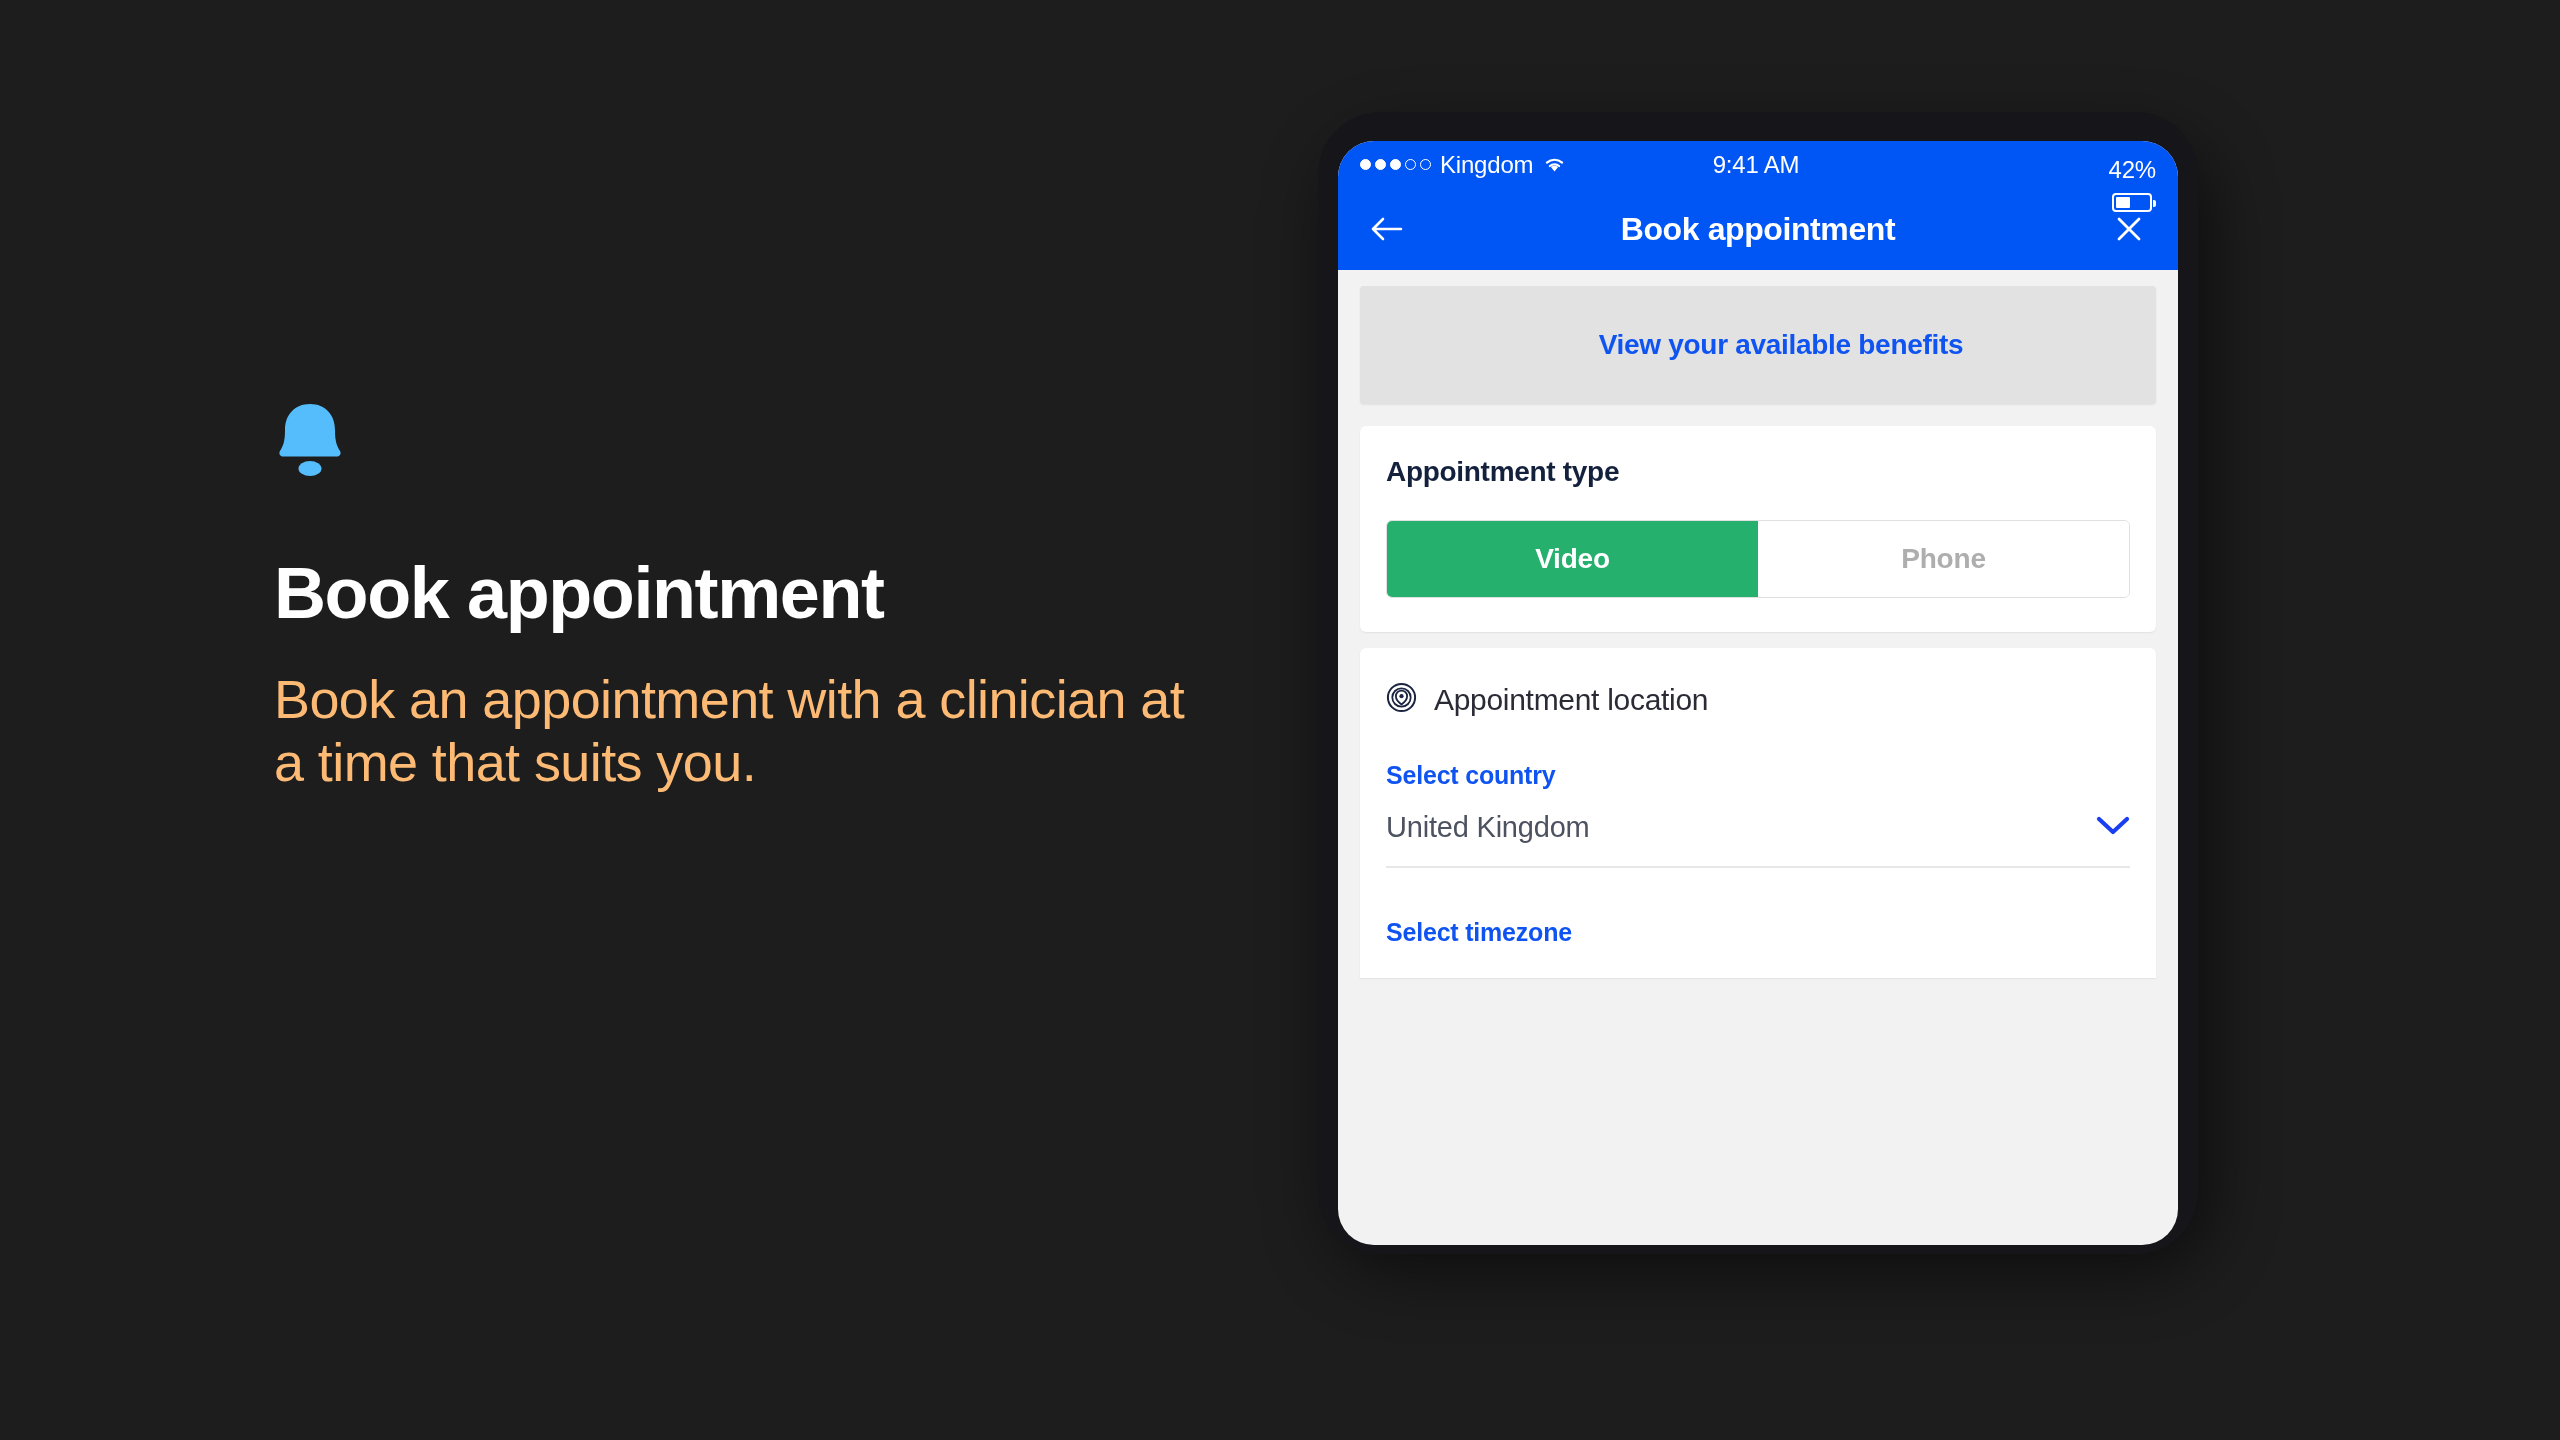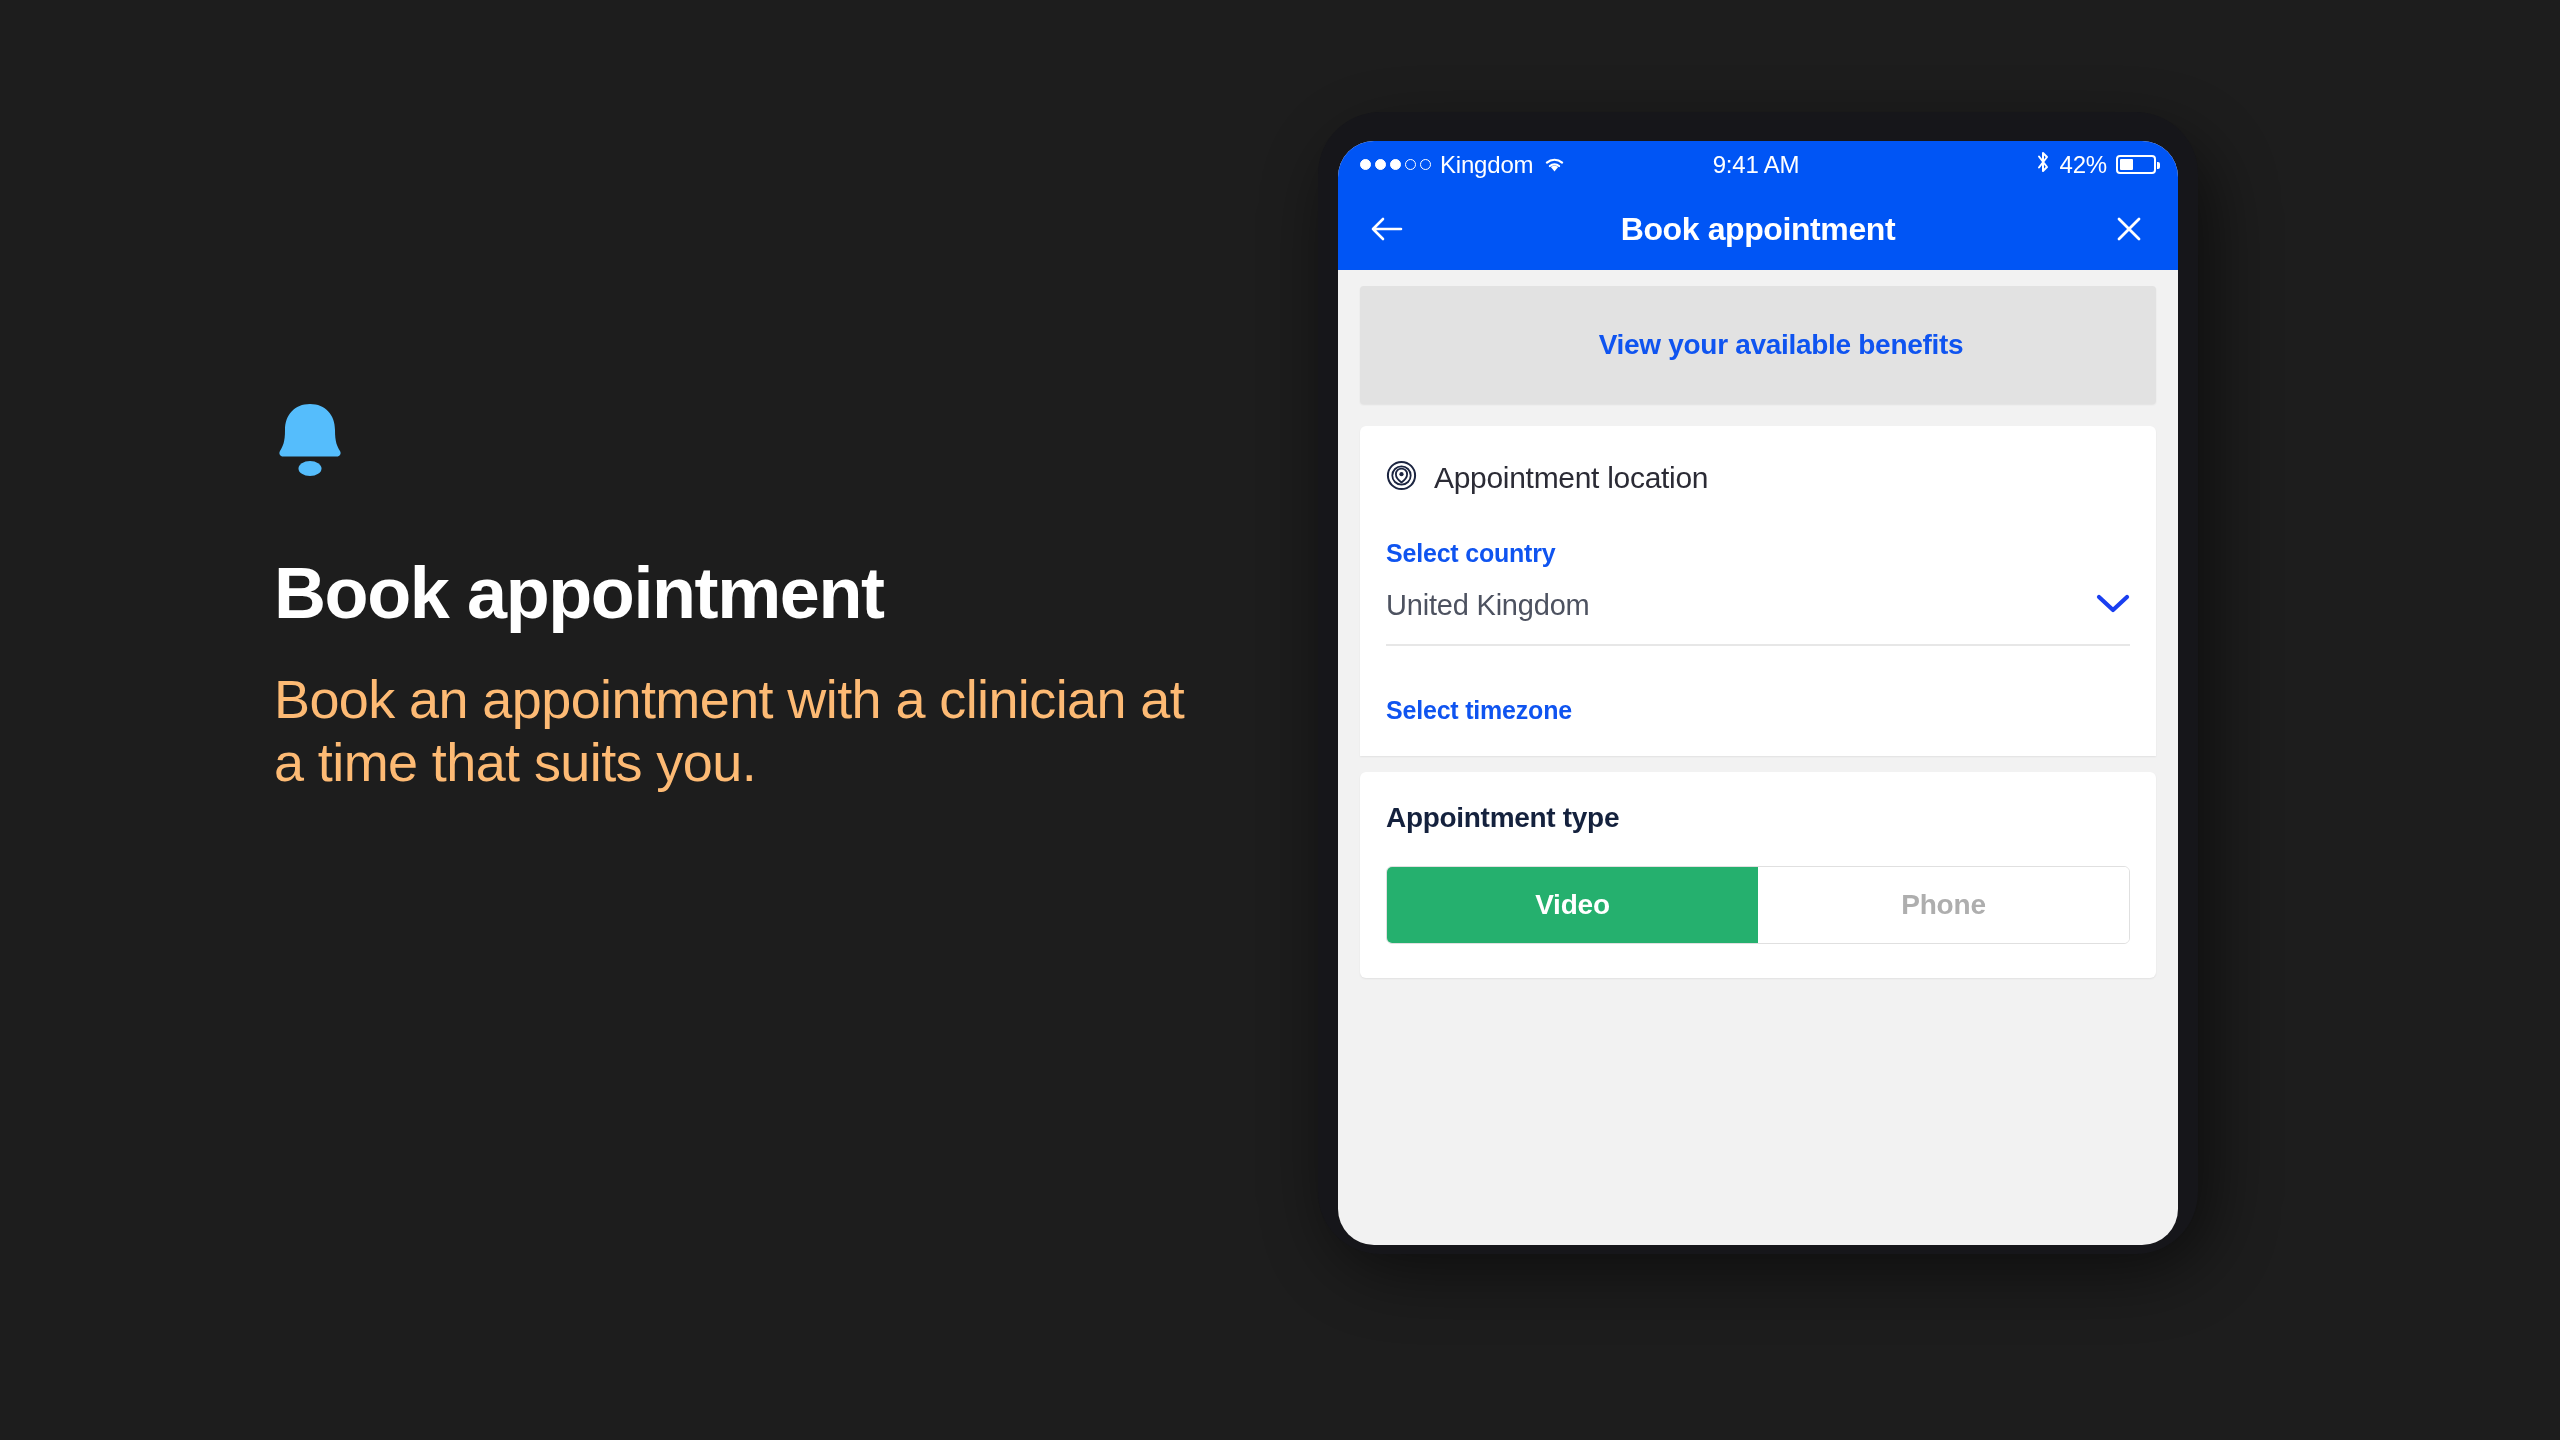--- a/index.html
+++ b/index.html
@@ -131,20 +131,21 @@
     pointer-events: none;
   }
 
   .sb-right {
     margin-left: auto;
     display: flex;
     align-items: center;
     gap: 9px;
     position: relative;
     z-index: 2;
+    flex-direction: column;
   }
 
   .sb-battery-pct { font-size: 24px; letter-spacing: -.2px; }
 
   .sb-battery {
     width: 40px;
     height: 19px;
     border: 2px solid #ffffff;
     border-radius: 4px;
     position: relative;
@@ -396,20 +397,29 @@
       </button>
 
     </div>
 
     <div class="content">
 
       <div class="card benefits-card">
         <span class="benefits-label">View your available benefits</span>
       </div>
 
+      <div class="card type-card">
+        <div class="section-title">Appointment type</div>
+
+        <div class="segmented">
+          <button class="seg active">Video</button>
+          <button class="seg">Phone</button>
+        </div>
+      </div>
+
       <div class="card loc-card">
 
         <div class="loc-head">
           <span>
             <svg width="31" height="31" viewBox="0 0 31 31" aria-hidden="true">
               <circle cx="15.5" cy="15.5" r="13.6" fill="none" stroke="#1b2440" stroke-width="2"></circle>
               <circle cx="15.5" cy="15.5" r="9.2" fill="none" stroke="#1b2440" stroke-width="1.8"></circle>
               <path d="M15.5 8.6 c-3.1 0 -5.6 2.5 -5.6 5.6 c0 4.1 5.6 8.2 5.6 8.2 s5.6 -4.1 5.6 -8.2 c0 -3.1 -2.5 -5.6 -5.6 -5.6 Z" fill="none" stroke="#1b2440" stroke-width="1.8"></path>
               <circle cx="15.5" cy="14.2" r="2.1" fill="#1b2440"></circle>
             </svg>
@@ -425,25 +435,16 @@
             <svg width="34" height="21" viewBox="0 0 34 21" aria-hidden="true">
               <path d="M3 4 L17 17 L31 4" stroke="#1a3ff0" stroke-width="4.2" fill="none" stroke-linecap="round" stroke-linejoin="round"></path>
             </svg>
           </span>
         </div>
 
         <div class="field-label">Select timezone</div>
 
       </div>
 
-      <div class="card type-card">
-        <div class="section-title">Appointment type</div>
-
-        <div class="segmented">
-          <button class="seg active">Video</button>
-          <button class="seg">Phone</button>
-        </div>
-      </div>
-
     </div>
 
   </div>
 </div>
 
 </body></html>

